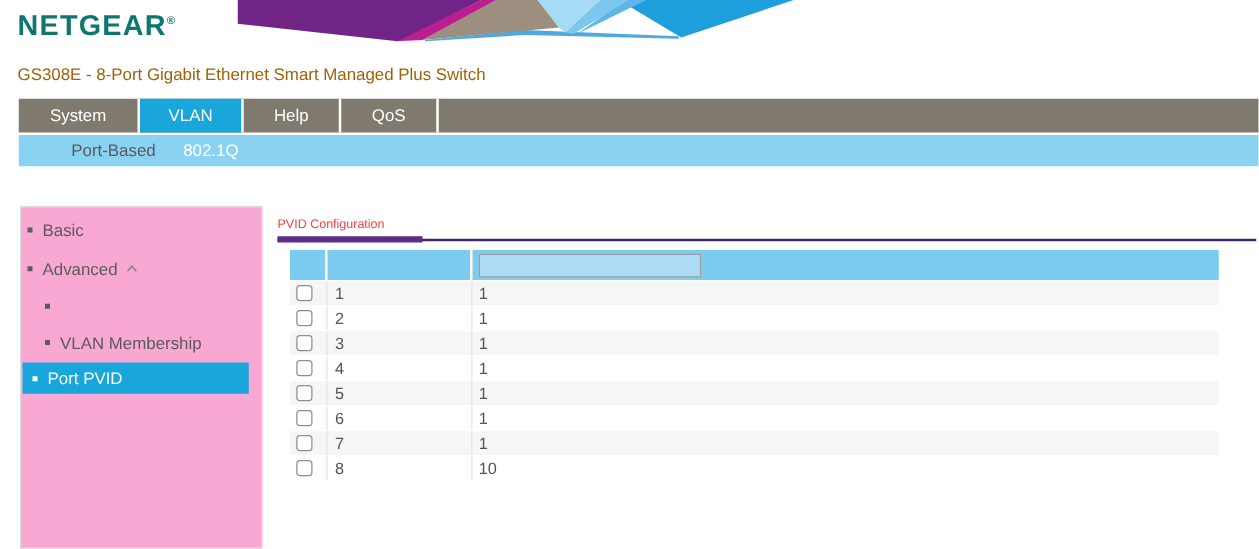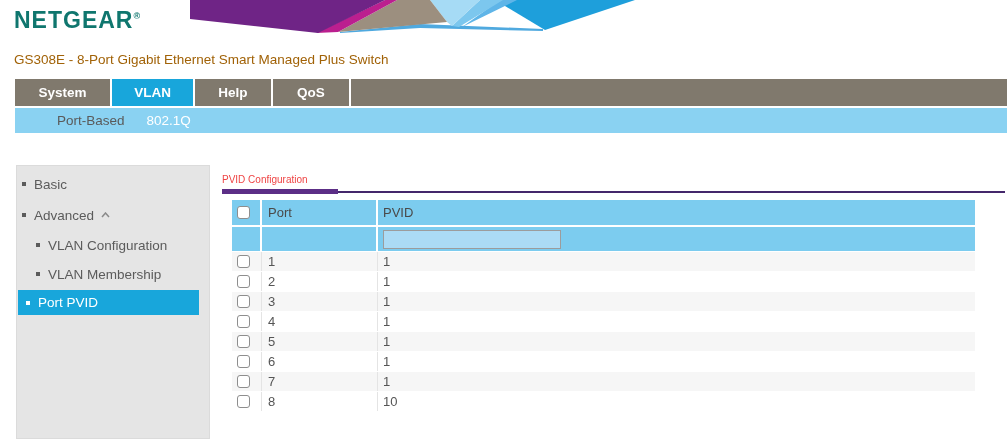--- a/index.html
+++ b/index.html
@@ -7,35 +7,35 @@
         font-family:"Liberation Sans","DejaVu Sans",sans-serif;color:#555;}
 
   
   .logo{position:absolute;left:14px;top:7px;font-size:23px;font-weight:800;
         letter-spacing:1px;color:#0f766e;}
   .logo sup{font-size:9px;vertical-align:9px;letter-spacing:0;}
   .banner{position:absolute;left:190px;top:0;width:446px;height:40px;}
   .device-title{position:absolute;left:14px;top:52px;font-size:13.5px;font-weight:normal;color:#a16207;}
 
   
-  .navbar{position:absolute;left:15px;top:79px;right:0;height:27px;background:#80796D;display:flex;font-weight:bold;}
+  .navbar{position:absolute;left:15px;top:79px;right:0;height:27px;background:#80796D;display:flex;}
   .nav-tab{height:27px;line-height:27px;text-align:center;color:#fff;font-size:13.5px;
            border-right:2px solid #fff;box-sizing:border-box;cursor:pointer;}
   .nav-tab.t0{width:97px;} .nav-tab.t1{width:83px;} .nav-tab.t2{width:78px;} .nav-tab.t3{width:78px;}
   .nav-tab.active{background:#18A6DB;}
 
   
   .subnav{position:absolute;left:15px;top:108px;right:0;height:25px;background:#8AD2F2;
           display:flex;align-items:center;font-size:13.5px;padding-left:33px;}
   .subnav .sn-item{cursor:pointer;}
   .subnav .sn-item.s0{margin-left:9px;color:#5A5A5A;}
   .subnav .sn-item.s1{margin-left:22px;color:#fff;}
 
   
-  .sidebar{position:absolute;left:16px;top:165px;width:194px;bottom:0;background:#e5e5e5;
+  .sidebar{position:absolute;left:16px;top:165px;width:194px;bottom:0;background:#f9a8d4;
            border:1px solid #DBDBDB;box-sizing:border-box;font-size:13.5px;color:#5B5B5B;}
   .side-item{position:absolute;display:flex;align-items:center;cursor:pointer;height:16px;}
   .bullet{width:4px;height:4px;background:#5B5B5B;display:inline-block;margin-right:8px;flex:0 0 auto;}
   .side-item.lvl1{left:5px;}
   .side-item.lvl2{left:19px;}
   .side-item.i-basic{top:10px;}
   .side-item.i-advanced{top:41px;}
   .side-item.i-vlancfg{top:71px;}
   .side-item.i-vlanmem{top:100px;}
   .side-sel{position:absolute;left:1px;top:124px;width:181px;height:25px;background:#18A6DB;
@@ -107,45 +107,37 @@
     </div>
     <div class="side-item lvl1 i-advanced">
       <span class="bullet"></span>
       <span>Advanced</span>
       <svg class="caret" width="9" height="6" viewBox="0 0 9 6">
         <polyline points="1,5 4.5,1 8,5" fill="none" stroke="#8A8A8A" stroke-width="1.5"></polyline>
       </svg>
     </div>
     <div class="side-item lvl2 i-vlancfg">
       <span class="bullet"></span>
-      <span>VLAN Configuration</span>
     </div>
     <div class="side-item lvl2 i-vlanmem">
       <span class="bullet"></span>
       <span>VLAN Membership</span>
     </div>
     <div class="side-sel">
       <span class="bullet"></span>
       <span>Port PVID</span>
     </div>
   </div>
 
   <div class="section-title">PVID Configuration</div>
   <div class="rule-thin"></div>
   <div class="rule-thick"></div>
 
   <div class="tbl">
 
-    <div class="row hdr">
-      <div class="cell-cb">
-        <span class="checkbox"></span>
-      </div>
-      <div class="cell-port">Port</div>
-      <div class="cell-pvid">PVID</div>
-    </div>
 
     <div class="row filter">
       <div class="cell-cb"></div>
       <div class="cell-port"></div>
       <div class="cell-pvid">
         <input class="pvid-input" type="text" value="" style="">
       </div>
     </div>
 
     <div class="row drow odd">

